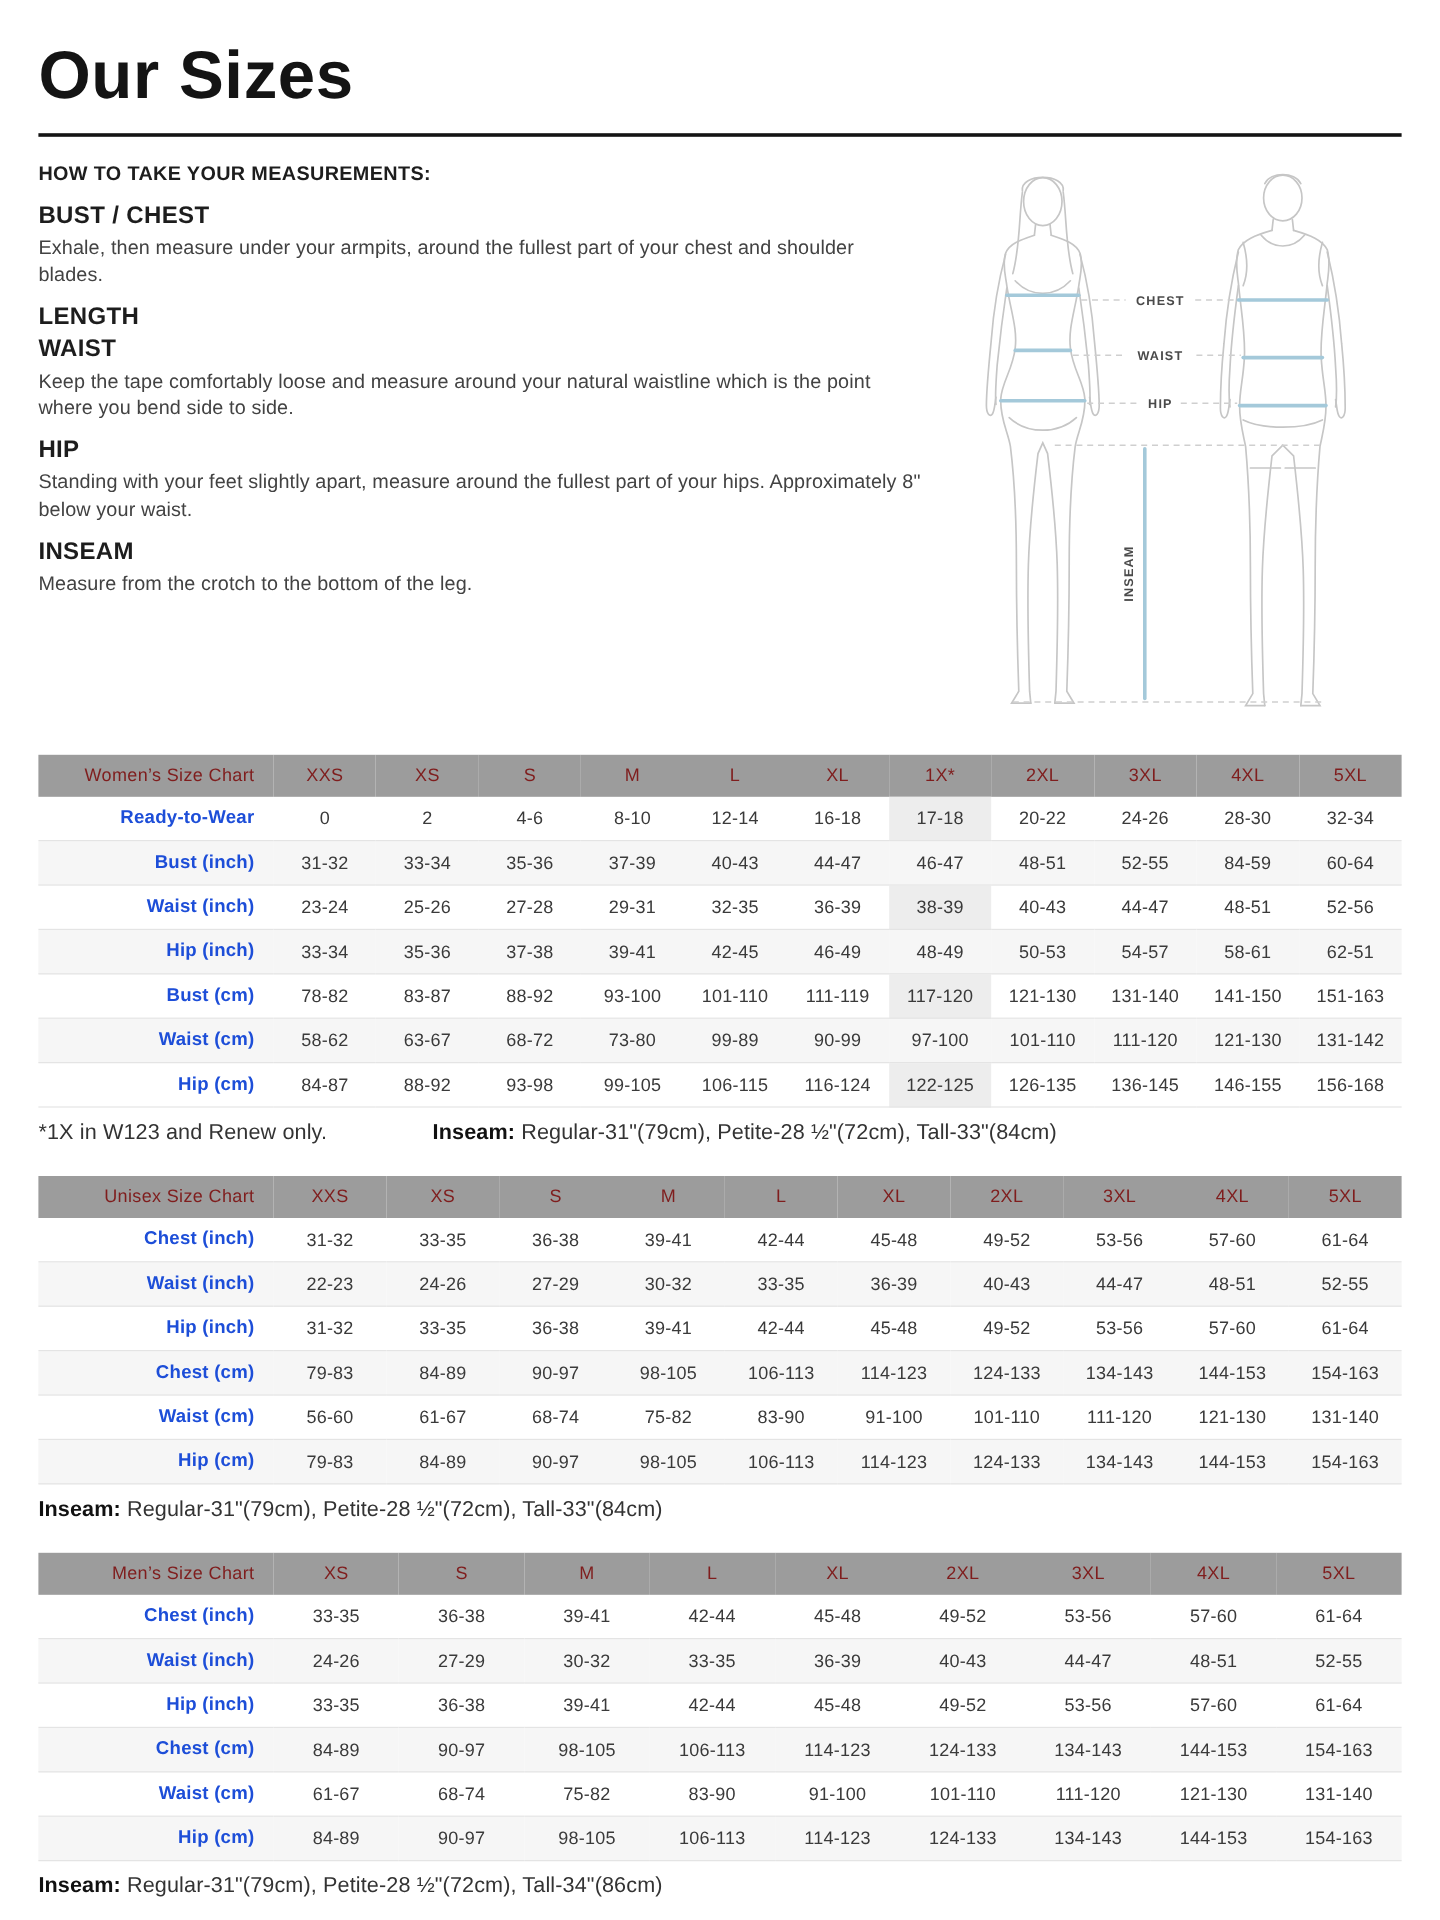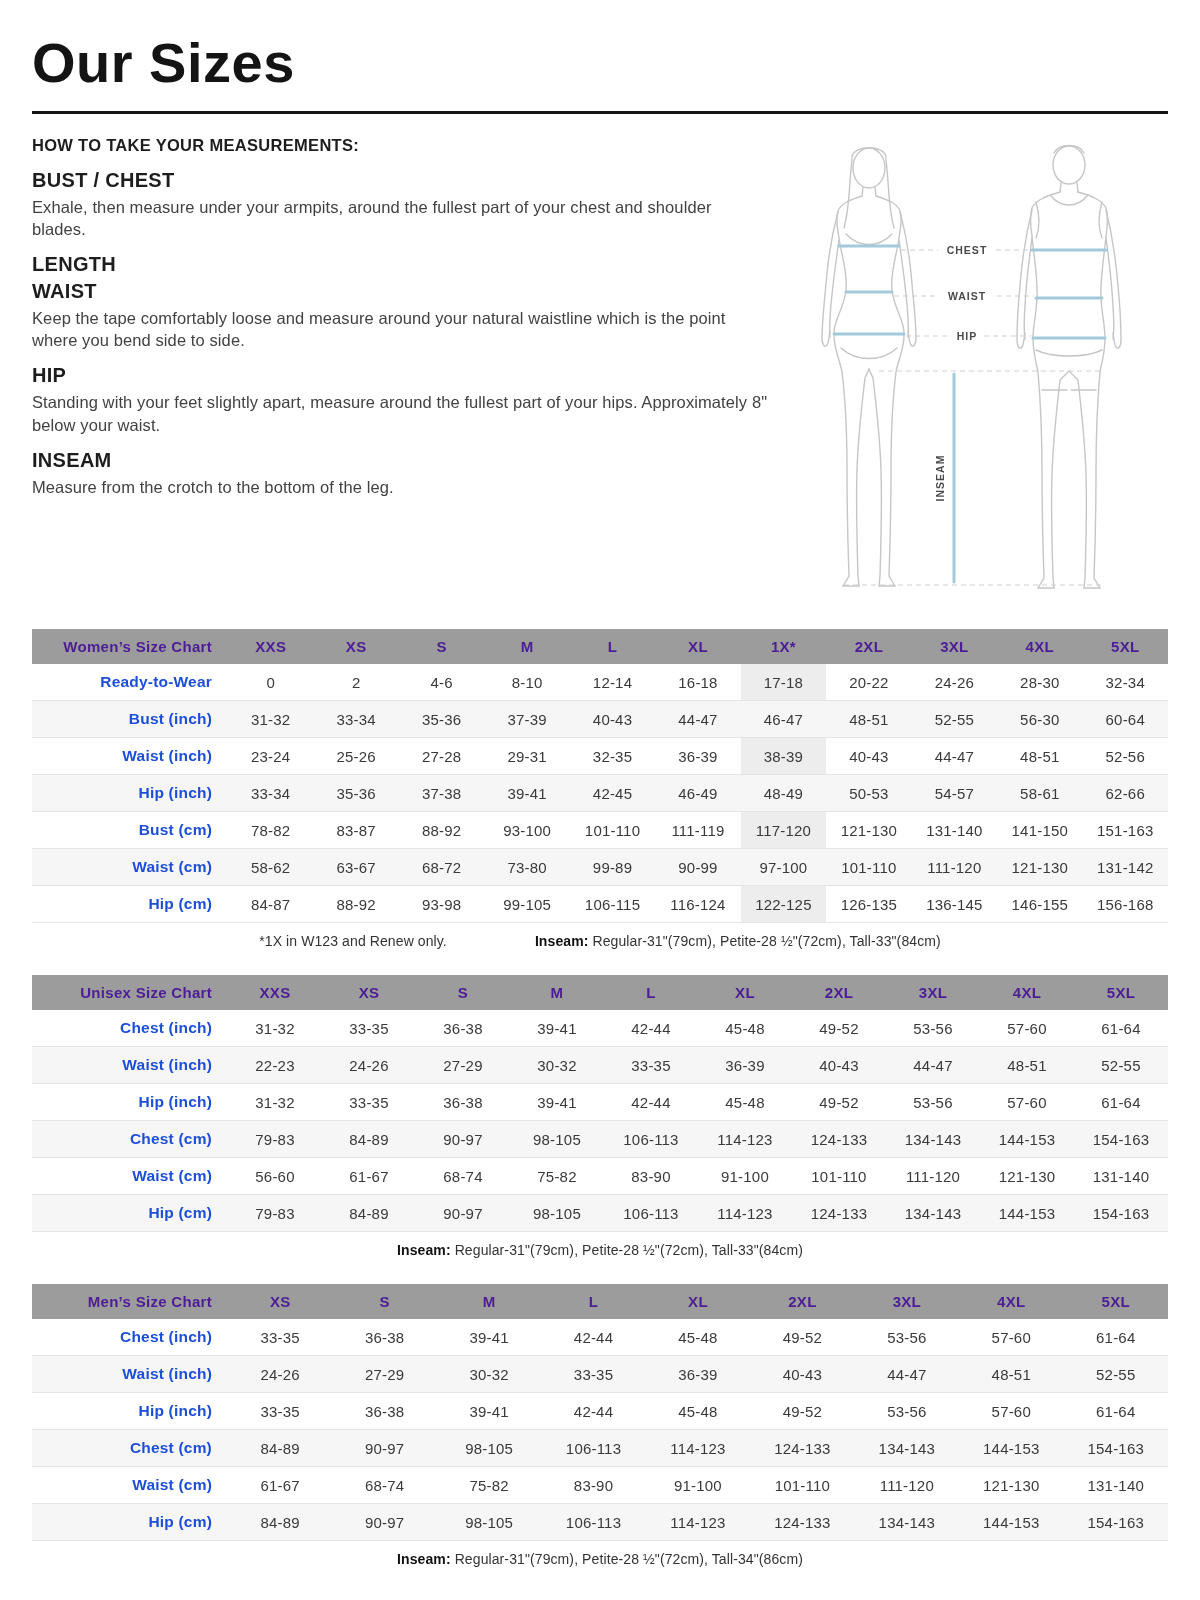--- a/index.html
+++ b/index.html
@@ -31,38 +31,38 @@
   .m-section h3{
     font-size:20px;font-weight:700;color:var(--ink);margin:0 0 4px;letter-spacing:.3px;
   }
   .m-section p{
     font-size:16.5px;line-height:1.34;margin:0 0 13px;color:#424242;letter-spacing:.1px;
   }
   
   .chart-section{margin-top:26px;}
   table.size-table{width:100%;border-collapse:collapse;table-layout:fixed;}
   table.size-table thead th{
-    background:var(--header-bg);color:#4c1d95;font-weight:700;font-size:15px;
+    background:var(--header-bg);color:#7f1d1d;font-weight:400;font-size:15px;
     padding:9px 2px;letter-spacing:.3px;
   }
   table.size-table th.t-title{
     width:196px;text-align:right;padding-right:16px;font-size:15px;
   }
   table.size-table td{
     font-size:15px;color:#3a3a3a;text-align:center;padding:9px 2px;
     border-bottom:1px solid #e4e4e4;letter-spacing:.2px;
   }
   table.size-table td.row-label{
     text-align:right;font-weight:700;color:#1d4ed8;font-size:15.5px;padding-right:16px;
   }
   table.size-table tr.stripe td{background:var(--stripe);}
   table.size-table td.hl{background:var(--hl);}
   .footnotes{
-    display:flex;justify-content:center;gap:88px;
-    font-size:14px;color:#333;margin:10px 0 4px;letter-spacing:.1px;
+    display:flex;justify-content:flex-start;gap:88px;
+    font-size:18px;color:#333;margin:10px 0 4px;letter-spacing:.1px;
   }
   .footnotes b{color:#111;}
   
   svg text{
     font-family:"Liberation Sans", sans-serif;font-size:10.5px;font-weight:700;
     fill:#4a4a4a;letter-spacing:1px;
   }
 </style>
 </head>
 <body>
@@ -198,21 +198,21 @@
             <td class="row-label">Bust (inch)</td>
             <td>31-32</td>
             <td>33-34</td>
             <td>35-36</td>
             <td>37-39</td>
             <td>40-43</td>
             <td>44-47</td>
             <td class="hl">46-47</td>
             <td>48-51</td>
             <td>52-55</td>
-            <td>56-30</td>
+            <td>84-59</td>
             <td>60-64</td>
           </tr>
           <tr>
             <td class="row-label">Waist (inch)</td>
             <td>23-24</td>
             <td>25-26</td>
             <td>27-28</td>
             <td>29-31</td>
             <td>32-35</td>
             <td>36-39</td>
@@ -227,21 +227,21 @@
             <td>33-34</td>
             <td>35-36</td>
             <td>37-38</td>
             <td>39-41</td>
             <td>42-45</td>
             <td>46-49</td>
             <td class="hl">48-49</td>
             <td>50-53</td>
             <td>54-57</td>
             <td>58-61</td>
-            <td>62-66</td>
+            <td>62-51</td>
           </tr>
           <tr>
             <td class="row-label">Bust (cm)</td>
             <td>78-82</td>
             <td>83-87</td>
             <td>88-92</td>
             <td>93-100</td>
             <td>101-110</td>
             <td>111-119</td>
             <td class="hl">117-120</td>

